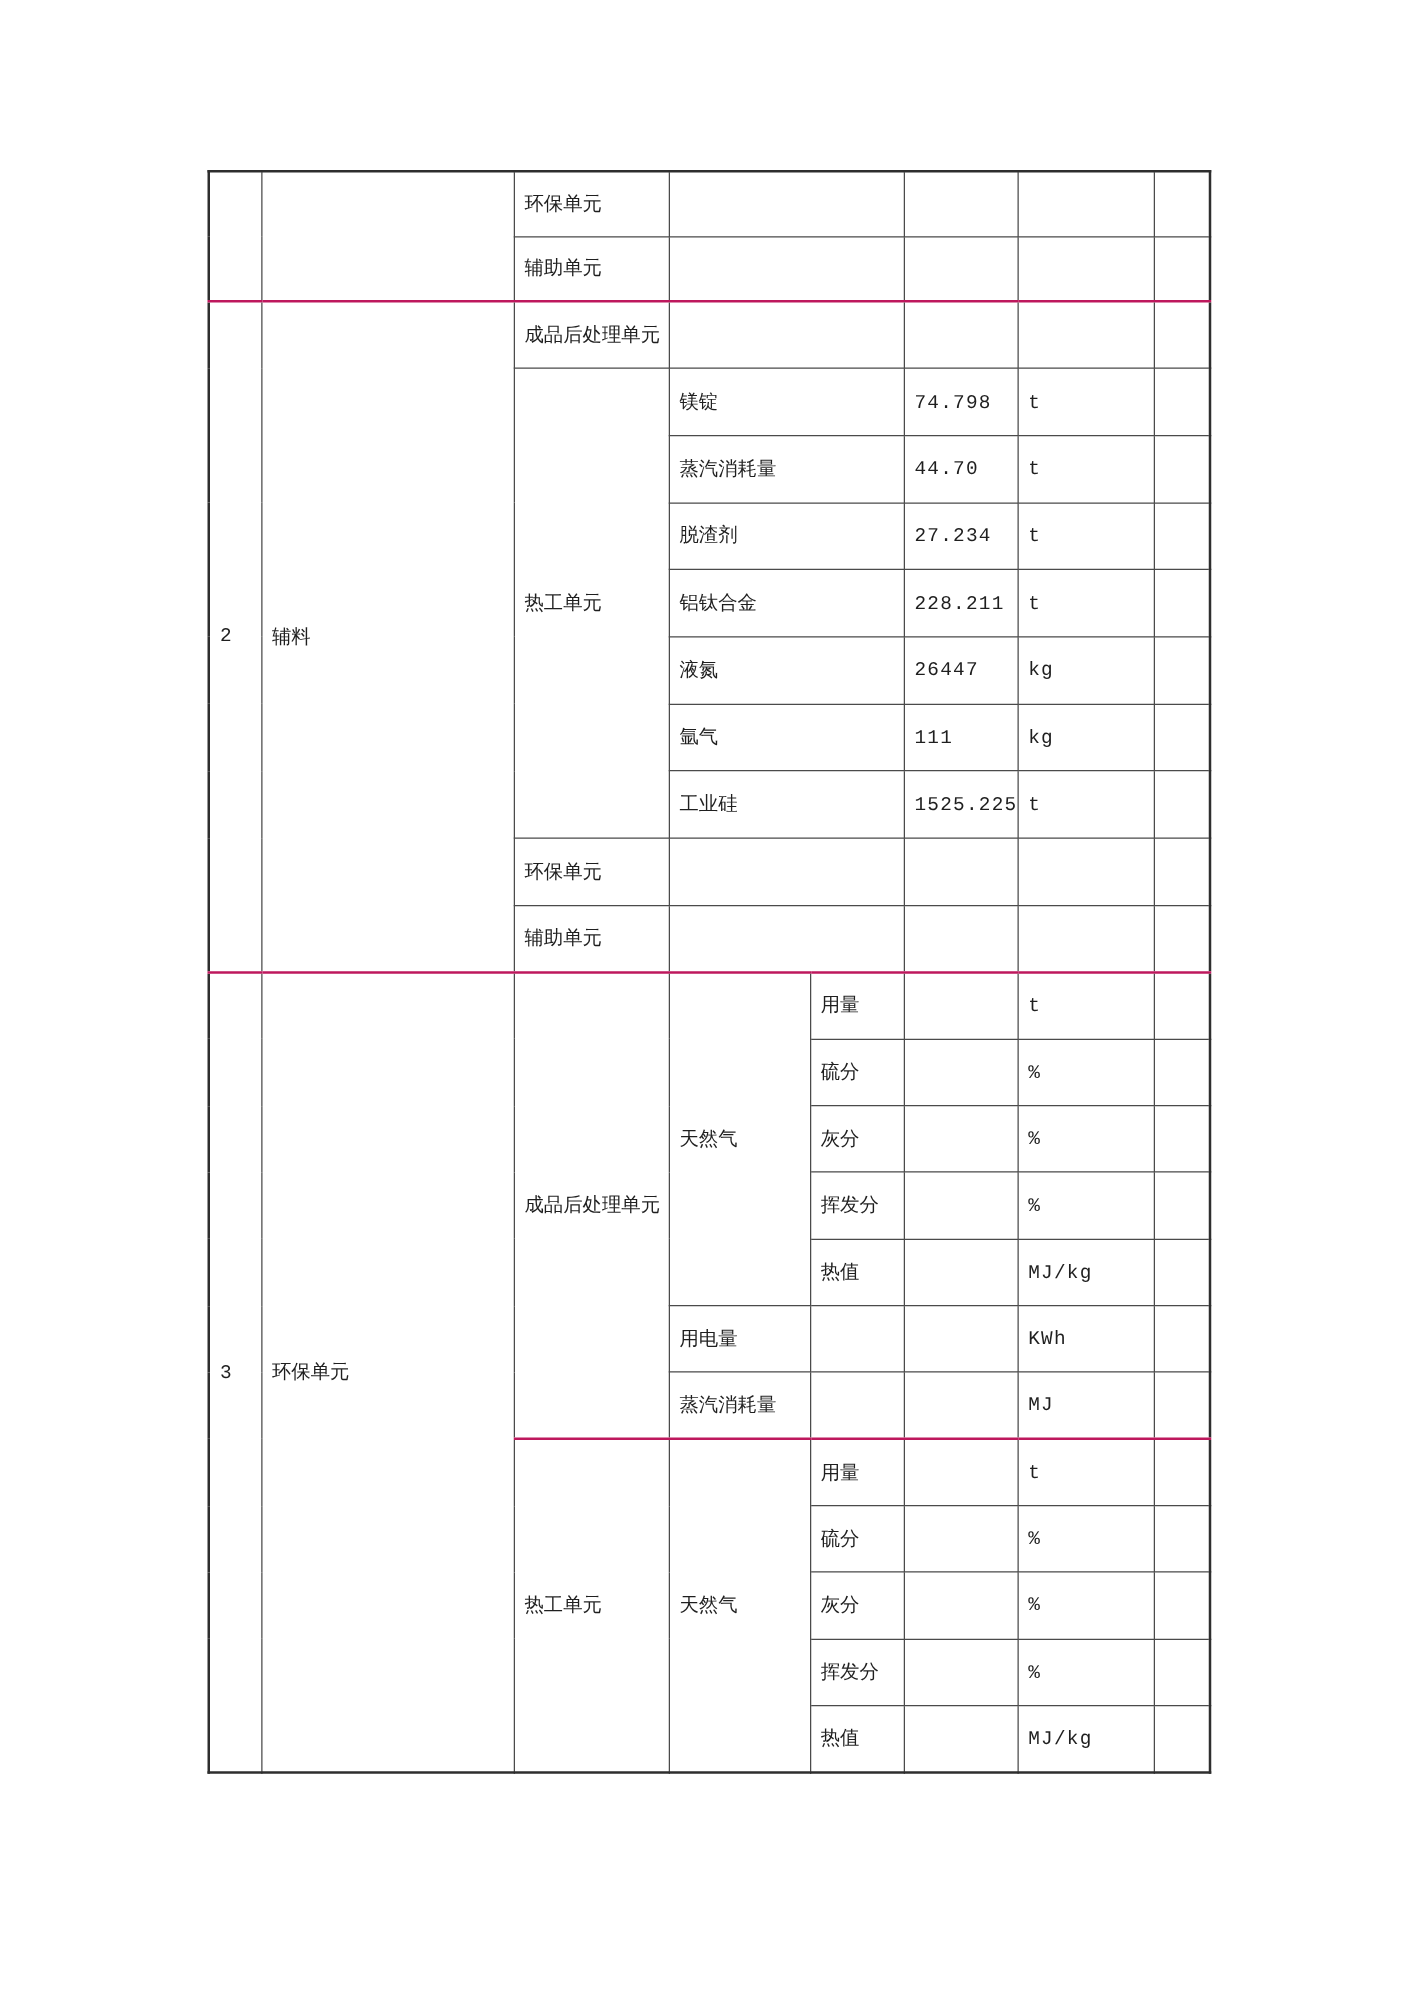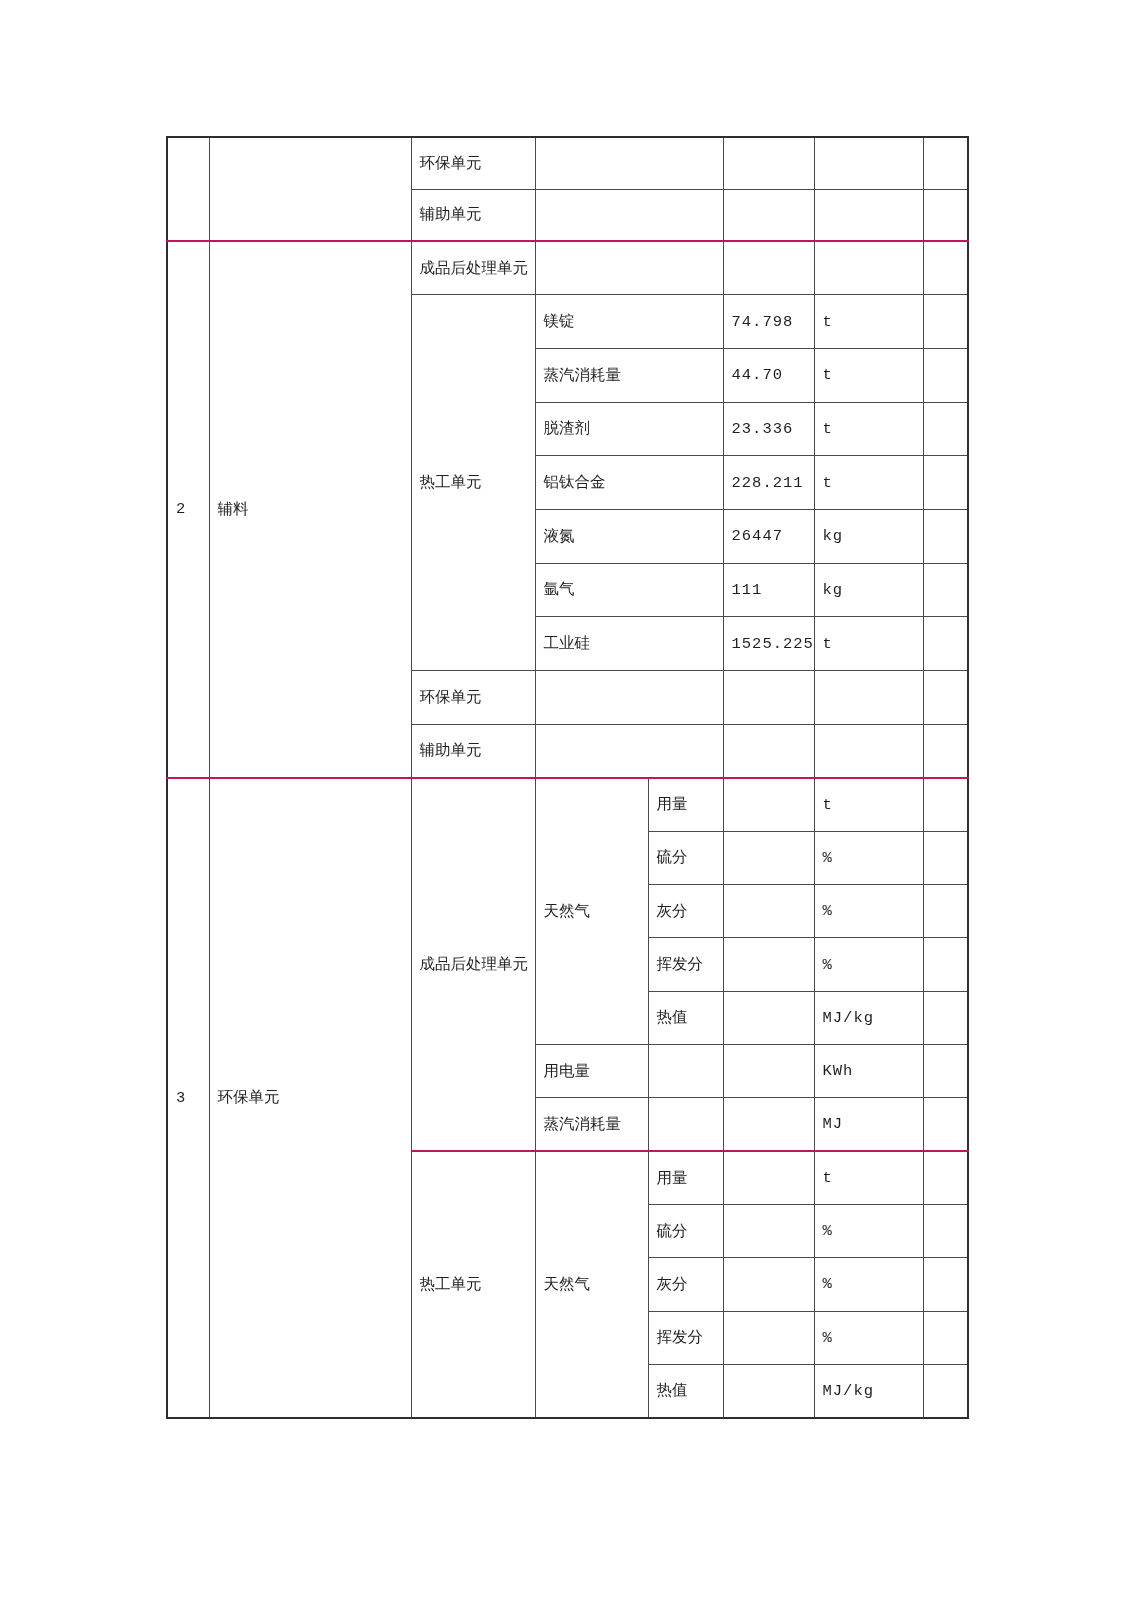--- a/index.html
+++ b/index.html
@@ -102,21 +102,21 @@
       <td></td>
     </tr>
     <tr class="s2">
       <td colspan="2">蒸汽消耗量</td>
       <td class="num">44.70</td>
       <td class="uom">t</td>
       <td></td>
     </tr>
     <tr class="s2">
       <td colspan="2">脱渣剂</td>
-      <td class="num">23.336</td>
+      <td class="num">27.234</td>
       <td class="uom">t</td>
       <td></td>
     </tr>
     <tr class="s2">
       <td colspan="2">铝钛合金</td>
       <td class="num">228.211</td>
       <td class="uom">t</td>
       <td></td>
     </tr>
     <tr class="s2">

